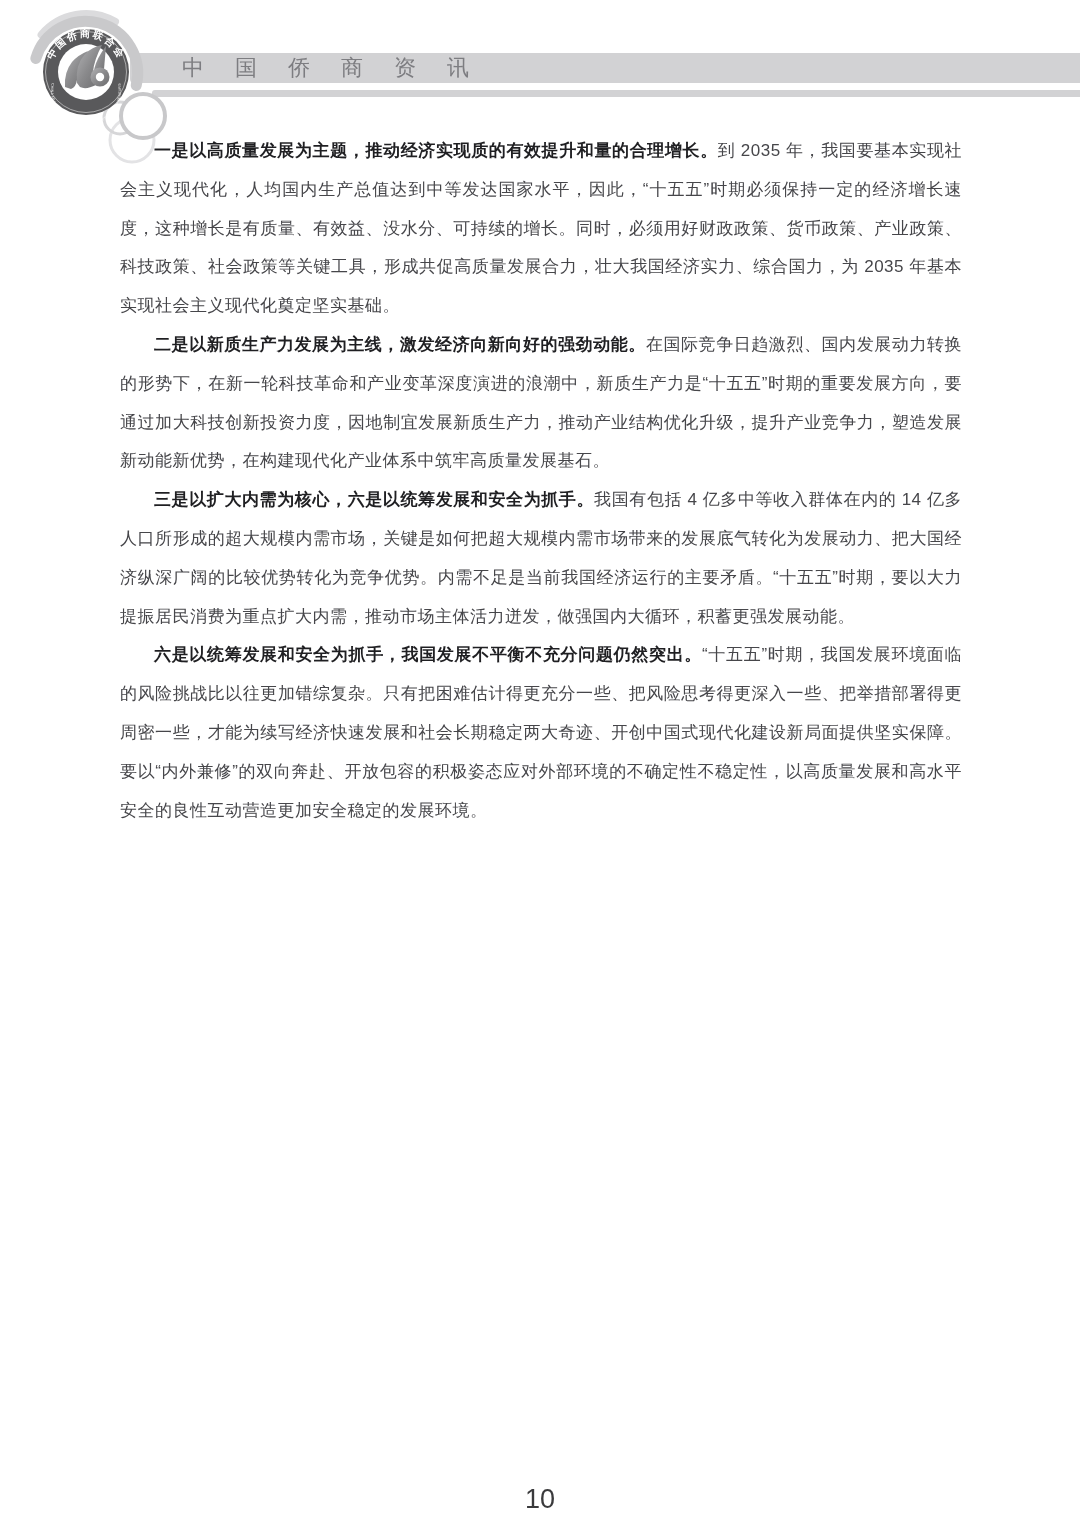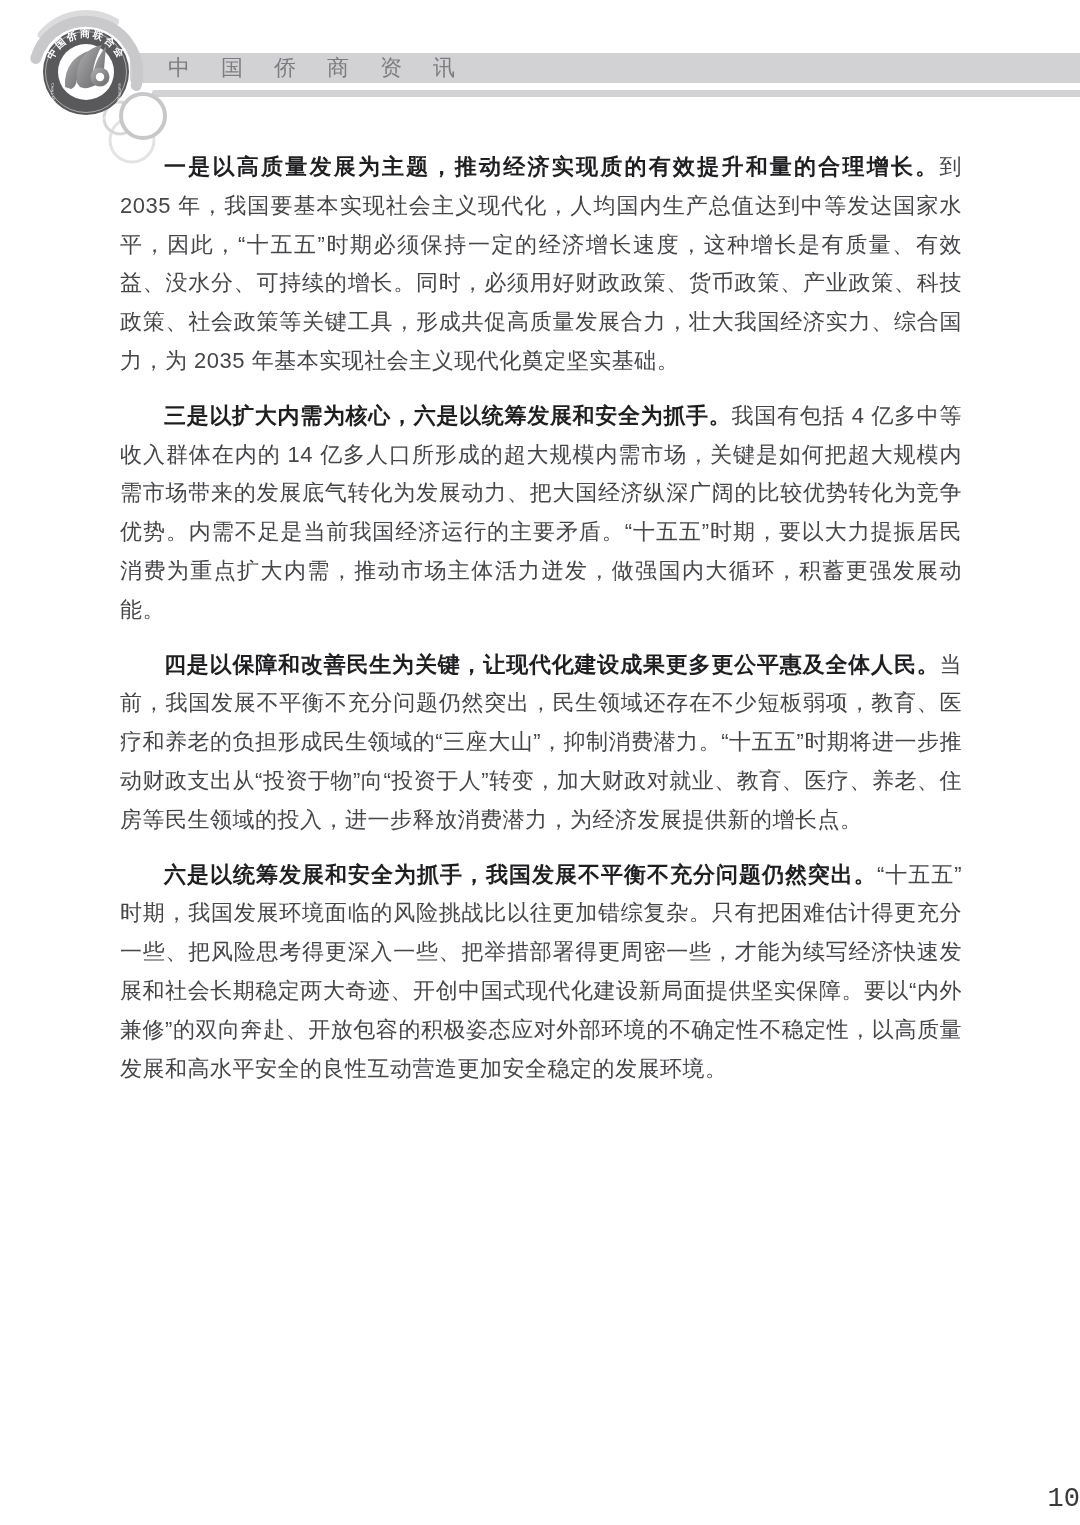--- a/index.html
+++ b/index.html
@@ -24,21 +24,21 @@
   .band-thin {
     position: absolute;
     left: 152px; right: 0; top: 90px; height: 7px;
     background: #d2d2d4;
     border-top-left-radius: 3px;
     border-bottom-left-radius: 3px;
     z-index: 1;
   }
   .header-title {
     position: absolute;
-    left: 168px; top: 56px;
+    left: 182px; top: 56px;
     z-index: 2;
     font-size: 22px;
     line-height: 24px;
     letter-spacing: 31px;
     color: #7d7d81;
     white-space: nowrap;
   }
   
   .logo-svg {
     position: absolute;
@@ -47,40 +47,39 @@
     z-index: 3;
   }
   
   .article {
     position: absolute;
     left: 120px; top: 132px;
     width: 842px;
     z-index: 2;
   }
   .article p {
-    font-size: 22px;
+    font-size: 17px;
     line-height: 38.8px;
     text-indent: 2em;
     text-align: justify;
     text-justify: inter-character;
     color: #46464a;
     letter-spacing: 0.5px;
-    margin-top: 16px;
   }
   .article p .lead {
     font-weight: bold;
     color: #1f1f22;
   }
   
   .page-number {
     position: absolute;
     left: 0; right: 0;
     top: 1484px;
-    text-align: right;
-    font-family: Liberation Mono, monospace;
+    text-align: center;
+    font-family: Liberation Sans, sans-serif;
     font-size: 27px;
     color: #3a3a3c;
   }
 </style>
 </head>
 <body>
 
 <div class="page">
 
   <div class="band-main"></div>
@@ -121,20 +120,20 @@
       <path d="M 45 87 Q 44 72 52 62 Q 58 55 68 51 Q 58 66 57 80 Q 56 87 51 89 Z" fill="url(#petalGrad)"></path>
       <path d="M 57 83 Q 55 65 65 54 Q 72 47 82 45 Q 74 60 73 72 Q 72 80 76 85 Q 66 90 60 87 Z" fill="url(#petalGrad)"></path>
       <path d="M 86 46 Q 77 58 74.5 68 Q 73 74 74.5 78 L 84 69 Z" fill="url(#petalGrad)"></path>
       <circle cx="80" cy="77" r="9.5" fill="url(#petalGrad)"></circle>
       <circle cx="80" cy="77" r="4.2" fill="#ffffff"></circle>
     </g>
   </svg>
 
   <div class="article">
     <p><span class="lead">一是以高质量发展为主题，推动经济实现质的有效提升和量的合理增长。</span><span>到 2035 年，我国要基本实现社会主义现代化，人均国内生产总值达到中等发达国家水平，因此，“十五五”时期必须保持一定的经济增长速度，这种增长是有质量、有效益、没水分、可持续的增长。同时，必须用好财政政策、货币政策、产业政策、科技政策、社会政策等关键工具，形成共促高质量发展合力，壮大我国经济实力、综合国力，为 2035 年基本实现社会主义现代化奠定坚实基础。</span></p>
+    <p><span class="lead">二是以新质生产力发展为主线，激发经济向新向好的强劲动能。</span><span>在国际竞争日趋激烈、国内发展动力转换的形势下，在新一轮科技革命和产业变革深度演进的浪潮中，新质生产力是“十五五”时期的重要发展方向，要通过加大科技创新投资力度，因地制宜发展新质生产力，推动产业结构优化升级，提升产业竞争力，塑造发展新动能新优势，在构建现代化产业体系中筑牢高质量发展基石。</span></p>
     <p><span class="lead">三是以扩大内需为核心，六是以统筹发展和安全为抓手。</span><span>我国有包括 4 亿多中等收入群体在内的 14 亿多人口所形成的超大规模内需市场，关键是如何把超大规模内需市场带来的发展底气转化为发展动力、把大国经济纵深广阔的比较优势转化为竞争优势。内需不足是当前我国经济运行的主要矛盾。“十五五”时期，要以大力提振居民消费为重点扩大内需，推动市场主体活力迸发，做强国内大循环，积蓄更强发展动能。</span></p>
-    <p><span class="lead">四是以保障和改善民生为关键，让现代化建设成果更多更公平惠及全体人民。</span><span>当前，我国发展不平衡不充分问题仍然突出，民生领域还存在不少短板弱项，教育、医疗和养老的负担形成民生领域的“三座大山”，抑制消费潜力。“十五五”时期将进一步推动财政支出从“投资于物”向“投资于人”转变，加大财政对就业、教育、医疗、养老、住房等民生领域的投入，进一步释放消费潜力，为经济发展提供新的增长点。</span></p>
     <p><span class="lead">六是以统筹发展和安全为抓手，我国发展不平衡不充分问题仍然突出。</span><span>“十五五”时期，我国发展环境面临的风险挑战比以往更加错综复杂。只有把困难估计得更充分一些、把风险思考得更深入一些、把举措部署得更周密一些，才能为续写经济快速发展和社会长期稳定两大奇迹、开创中国式现代化建设新局面提供坚实保障。要以“内外兼修”的双向奔赴、开放包容的积极姿态应对外部环境的不确定性不稳定性，以高质量发展和高水平安全的良性互动营造更加安全稳定的发展环境。</span></p>
   </div>
 
   <div class="page-number">10</div>
 
 </div>
 
 </body></html>

